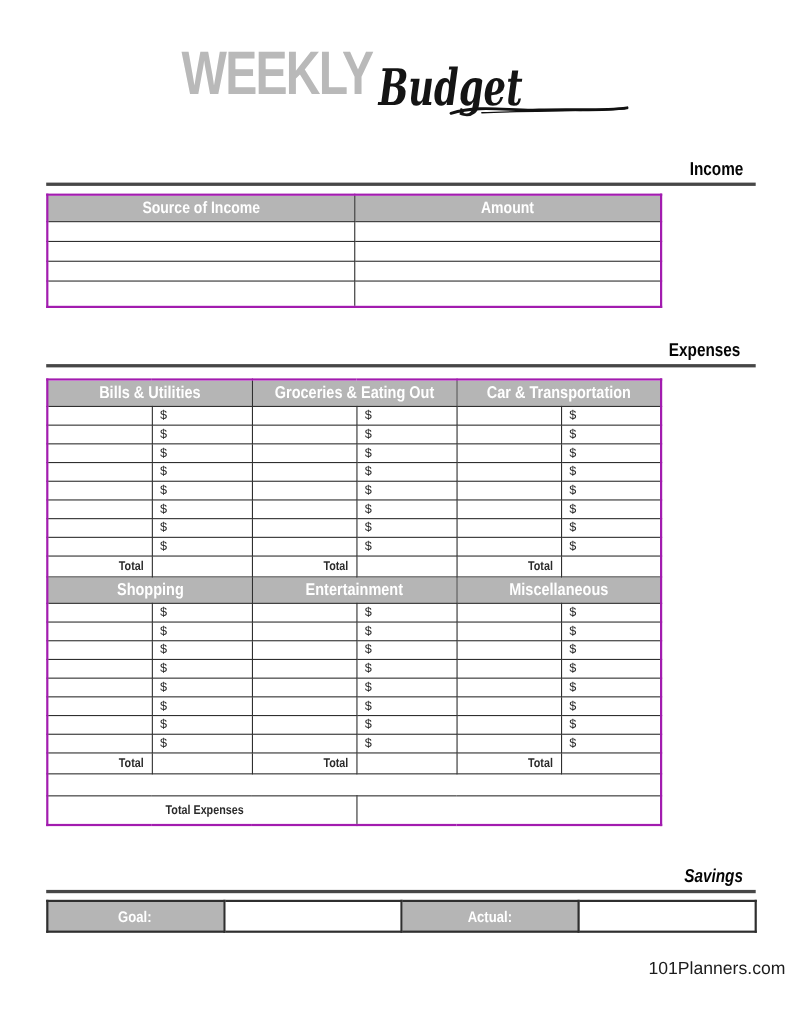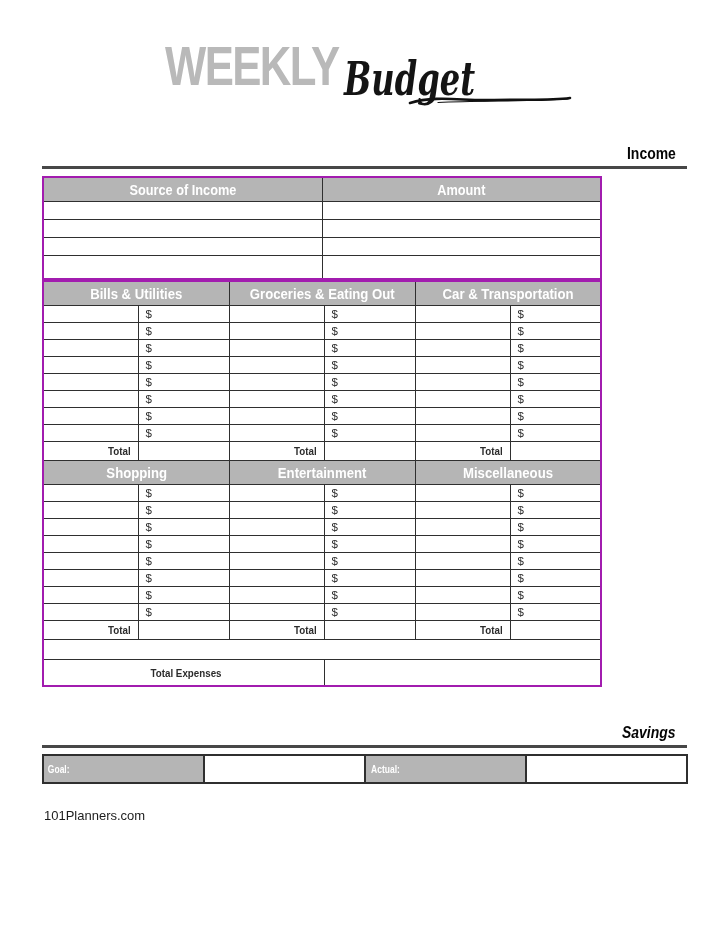--- a/index.html
+++ b/index.html
@@ -28,40 +28,40 @@
 
   
   .income-table{width:558px;margin-top:7px;}
   .income-table th{height:23px;background:#b5b5b5;color:#fff;font-size:15px;font-weight:bold;text-align:center;}
   .income-table td{height:17px;background:#fff;}
   .inc-total-label{background:#b5b5b5;color:#fff;text-align:right;font-weight:bold;
                    font-size:14.5px;padding-right:8px;height:22px!important;}
   .inc-total-value{height:22px!important;}
 
   
-  .expenses-table{width:558px;}
+  .expenses-table{width:558px;margin-top:10px;}
   .expenses-table th{height:23px;background:#b5b5b5;color:#fff;font-size:15.5px;font-weight:bold;text-align:center;}
   .expenses-table td{height:16px;background:#fff;font-size:11.5px;color:#2b2b2b;}
   .ex-amt{padding-left:7px;text-align:left;}
   .sub-label{background:#d9d9d9;color:#636363;font-weight:bold;font-size:13px;text-align:right;
              padding-right:7px;height:18px!important;}
   .sub-value{height:18px!important;}
   .spacer-row td{height:19px!important;}
   .grand-label{background:#a9a9a9;color:#fff;font-weight:bold;font-size:16.5px;text-align:center;
                padding-right:8px;height:25px!important;}
   .grand-value{height:25px!important;}
 
   
   .savings-table{width:645px;margin-top:6px;}
   .savings-table td{height:26px;border:2px solid #2f2f2f;}
-  .sav-label{background:#b5b5b5;color:#fff;font-weight:bold;font-size:10px;text-align:left;padding-right:8px;}
+  .sav-label{background:#b5b5b5;color:#fff;font-weight:bold;font-size:14px;text-align:center;padding-right:8px;}
   .sav-value{background:#fff;}
 
   
-  .footer{margin:24px 14px 0 44px;font-size:13px;color:#1c1c1c;}
+  .footer{margin:24px 14px 0 44px;font-size:16px;color:#1c1c1c;text-align:right;}
 
   
   .gap-income{margin-top:15px;}
   .gap-expenses{margin-top:30px;}
   .gap-savings{margin-top:37px;font-style:italic;}
 </style>
 </head>
 <body>
 
 <div class="page">
@@ -105,20 +105,23 @@
         </tr>
       </tbody>
     <tbody>
       <tr>
         <td class="inc-total-label"><span class="total-label-span">Total</span></td>
         <td class="inc-total-value"></td>
       </tr>
     </tbody>
   </table>
 
+  <div class="section-head gap-expenses">
+    <h2><span class="h2x">Expenses</span></h2>
+  </div>
 
   <table class="expenses-table">
     <colgroup>
       <col style="width:95px">
         <col style="width:91px">
       <col style="width:95px">
         <col style="width:91px">
       <col style="width:95px">
         <col style="width:91px">
     </colgroup>

